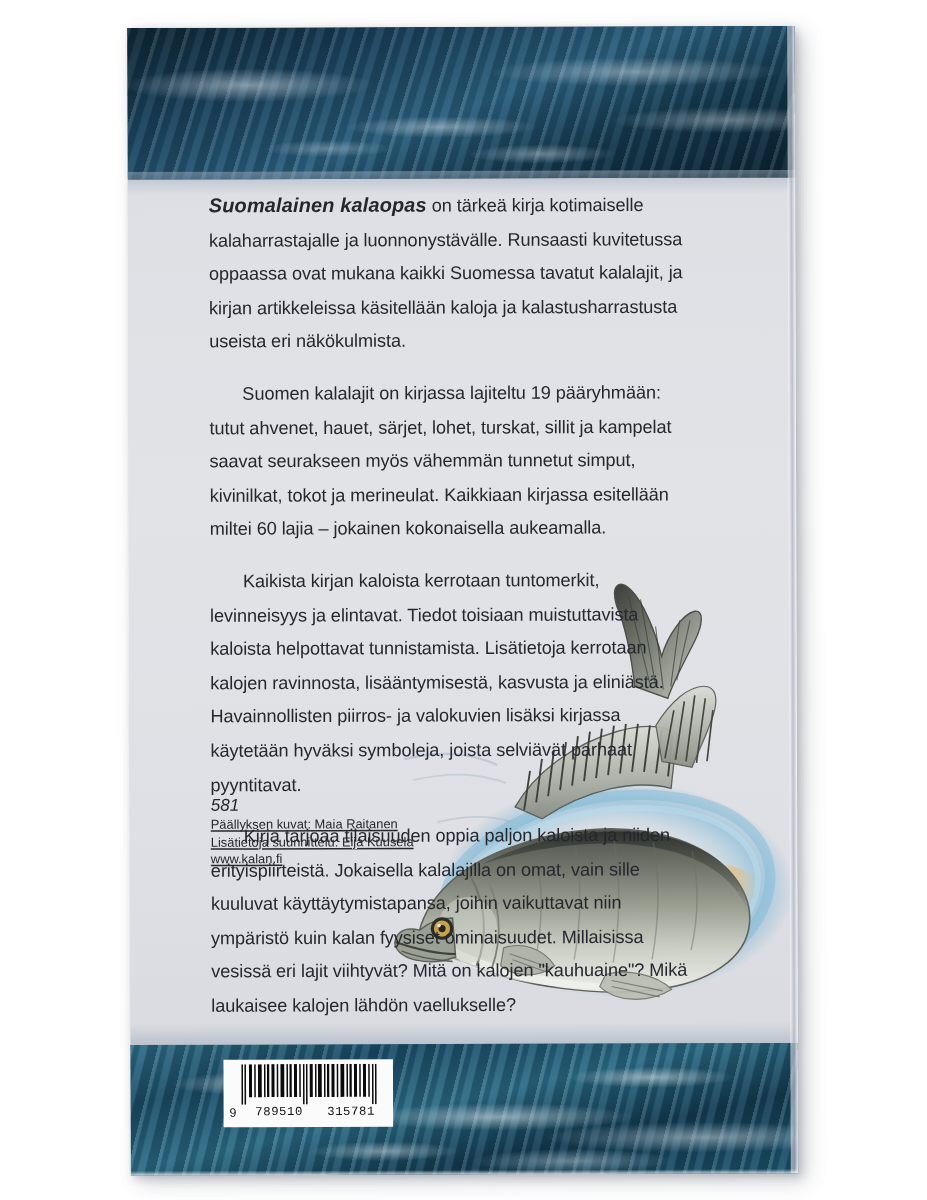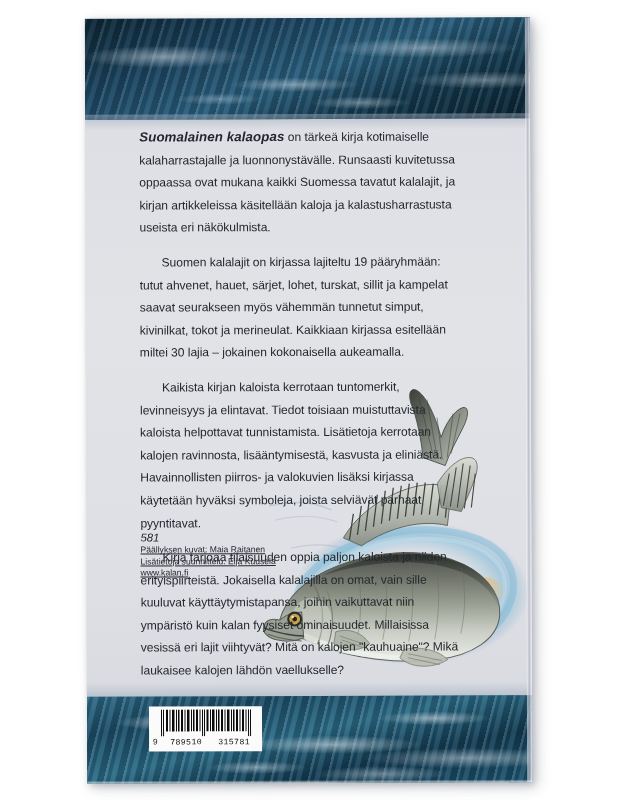--- a/index.html
+++ b/index.html
@@ -351,21 +351,21 @@
       <path d="M6,246 C16,250 28,252 40,253" fill="none" stroke="#535850" stroke-width="0.9"></path>
 
       <circle cx="33" cy="231" r="7.5" fill="#2a2d28"></circle>
       <circle cx="33" cy="231" r="5.4" fill="#c7a24a"></circle>
       <circle cx="33" cy="231" r="2.4" fill="#24251f"></circle>
       <circle cx="31" cy="229" r="1.2" fill="#f2f2ea" opacity=".9"></circle>
     </svg>
 
     <div id="copy">
       <p class="first"><span class="booktitle">Suomalainen kalaopas</span><span> on tärkeä kirja kotimaiselle kalaharrastajalle ja luonnonystävälle. Runsaasti kuvitetussa oppaassa ovat mukana kaikki Suomessa tavatut kalalajit, ja kirjan artikkeleissa käsitellään kaloja ja kalastusharrastusta useista eri näkökulmista.</span></p>
-      <p>Suomen kalalajit on kirjassa lajiteltu 19 pääryhmään: tutut ahvenet, hauet, särjet, lohet, turskat, sillit ja kampelat saavat seurakseen myös vähemmän tunnetut simput, kivinilkat, tokot ja merineulat. Kaikkiaan kirjassa esitellään miltei 30 lajia – jokainen kokonaisella aukeamalla.</p>
+      <p>Suomen kalalajit on kirjassa lajiteltu 19 pääryhmään: tutut ahvenet, hauet, särjet, lohet, turskat, sillit ja kampelat saavat seurakseen myös vähemmän tunnetut simput, kivinilkat, tokot ja merineulat. Kaikkiaan kirjassa esitellään miltei 60 lajia – jokainen kokonaisella aukeamalla.</p>
       <p>Kaikista kirjan kaloista kerrotaan tuntomerkit, levinneisyys ja elintavat. Tiedot toisiaan muistuttavista kaloista helpottavat tunnistamista. Lisätietoja kerrotaan kalojen ravinnosta, lisääntymisestä, kasvusta ja eliniästä. Havainnollisten piirros- ja valokuvien lisäksi kirjassa käytetään hyväksi symboleja, joista selviävät parhaat pyyntitavat.</p>
       <p>Kirja tarjoaa tilaisuuden oppia paljon kaloista ja niiden erityispiirteistä. Jokaisella kalalajilla on omat, vain sille kuuluvat käyttäytymistapansa, joihin vaikuttavat niin ympäristö kuin kalan fyysiset ominaisuudet. Millaisissa vesissä eri lajit viihtyvät? Mitä on kalojen "kauhuaine"? Mikä laukaisee kalojen lähdön vaellukselle?</p>
     </div>
 
     <div id="imprint">
       <div class="big">581</div>
       <div class="small">Päällyksen kuvat: Maia Raitanen</div>
       <div class="small">Lisätietoja suunnittelu: Eija Kuusela</div>
       <div class="small">www.kalan.fi</div>
     </div>

